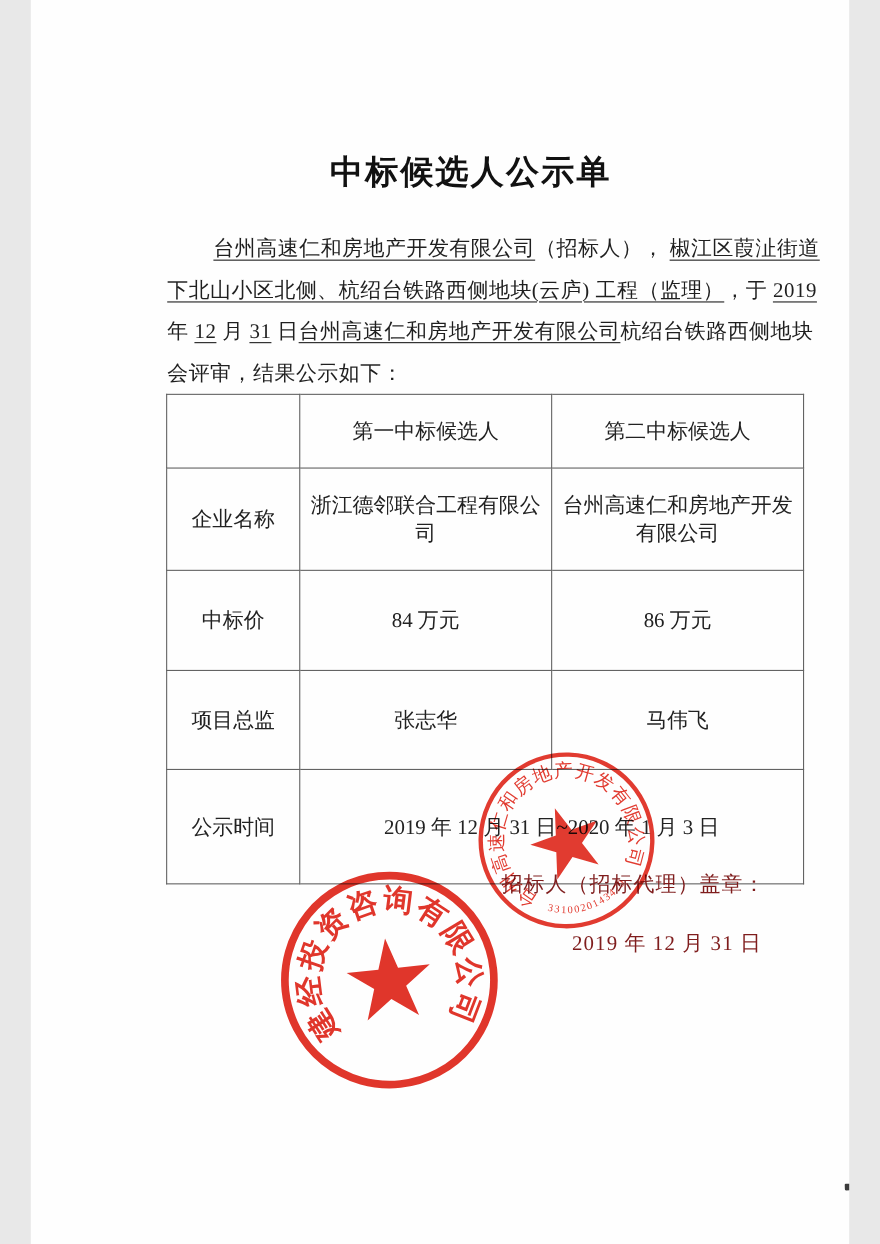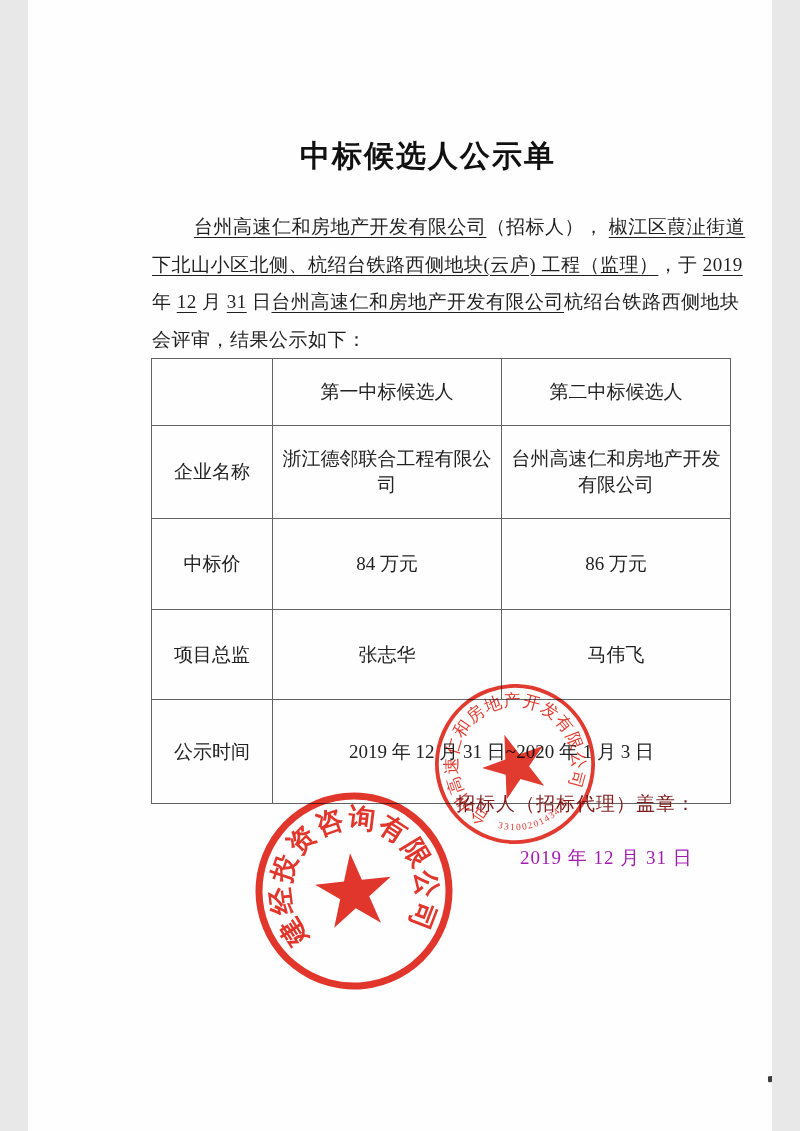--- a/index.html
+++ b/index.html
@@ -41,21 +41,21 @@
   .row-head td{height:62px;margin-top:14px;}
   .row-company td{height:88px;}
   .row-price td{height:86px;}
   .row-director td{height:85px;}
   .row-period td{height:99px;}
   
   #stamp-line{
     position:absolute;left:428px;top:791px;font-size:19px;letter-spacing:1px;color:#7f1d1d;
   }
   #footer-date{
-    position:absolute;left:492px;top:845px;font-size:19px;letter-spacing:1px;color:#a21caf;
+    position:absolute;left:492px;top:845px;font-size:19px;letter-spacing:1px;color:#7f1d1d;
   }
   
   .seal{position:absolute;mix-blend-mode:multiply;opacity:.92;}
   #seal-bidder{left:402px;top:679px;transform:rotate(-20deg);}
   #seal-agency{left:223px;top:788px;transform:rotate(-6deg);}
   .seal text{font-family:"Liberation Serif","DejaVu Serif",serif;}
   
   #scan-mark{
     position:absolute;left:740px;top:1076px;width:12px;height:6px;
     background:#3c3c3c;border-radius:1px;transform:rotate(-2deg);

